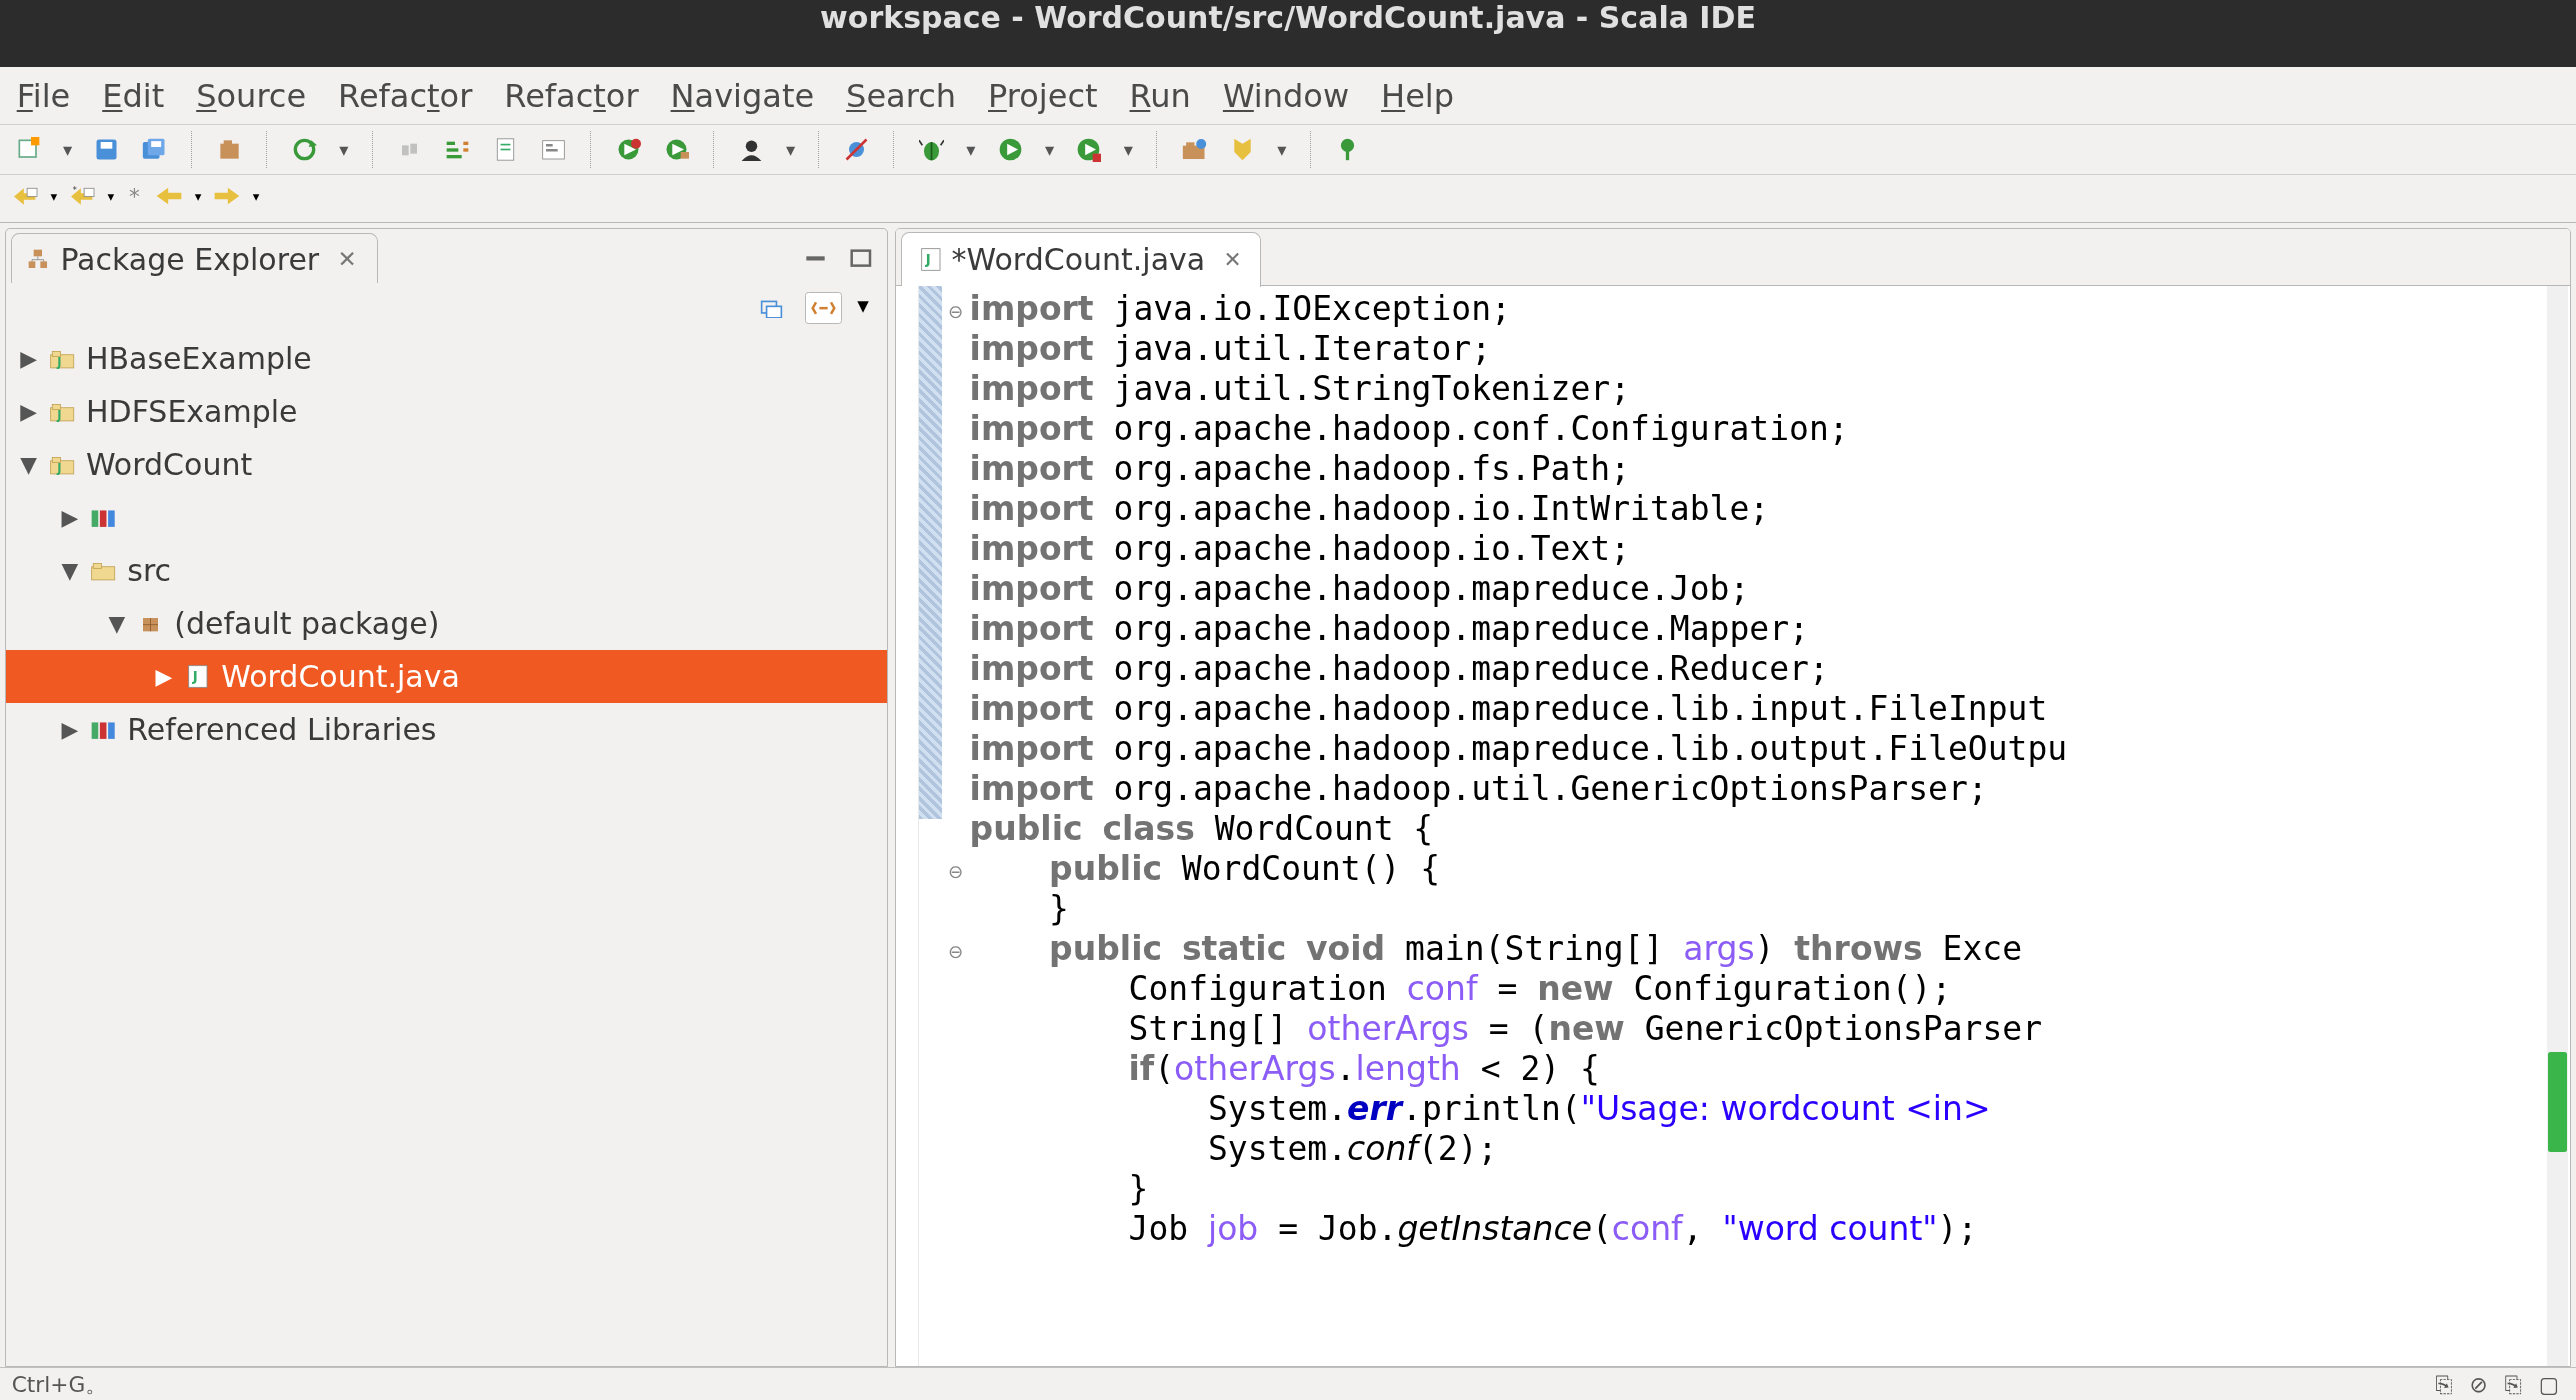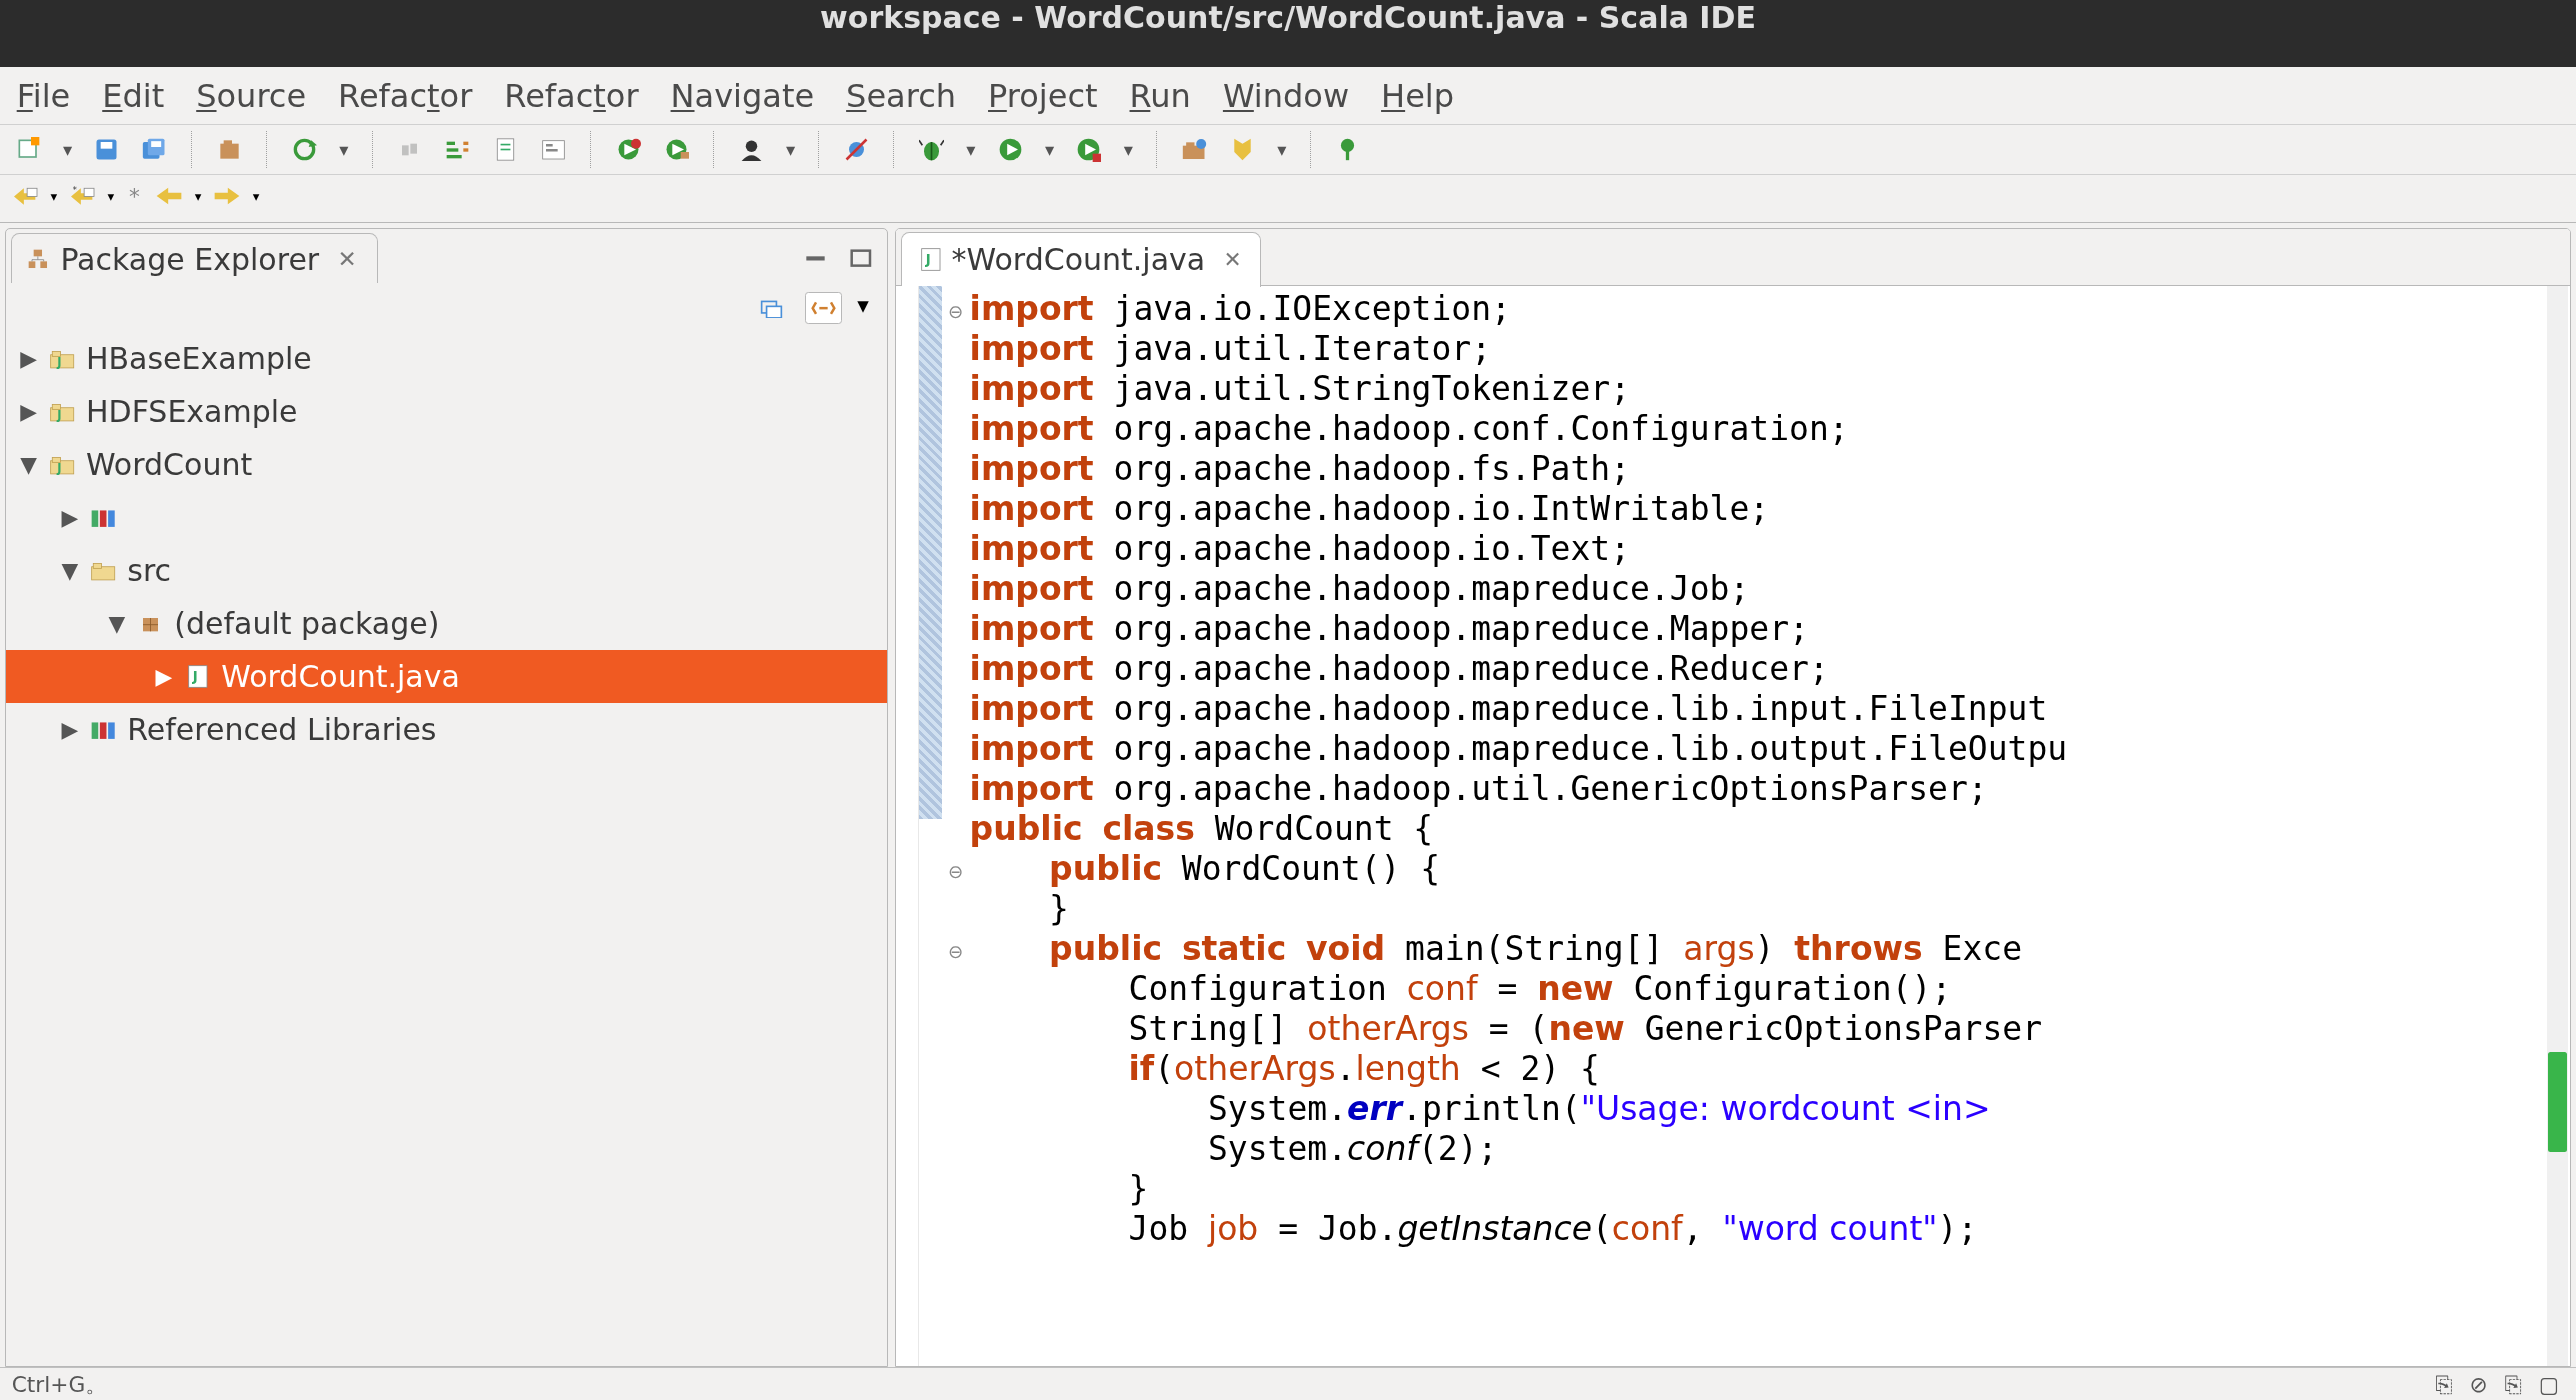--- a/index.html
+++ b/index.html
@@ -46,22 +46,22 @@
 .editor-tabs { display: flex; height: 57px; background: #f2f1f0; border-bottom: 1.7px solid #b8b8b8; }
 .editor-tab { display: flex; align-items: center; gap: 10px; background: #fff; border: 0.8px solid #b8b8b8; border-bottom: none; border-radius: 8.3px 8.3px 0 0; padding: 8.3px 18.3px; margin: 3.3px 0 -1.7px 5px; font-size: 30px; color: #3a3a3a; }
 .editor-tab .close { font-size: 21.7px; color: #777; margin-left: 8.3px; cursor: pointer; }
 
 .editor-body { flex: 1; display: flex; overflow: hidden; position: relative; }
 .gutter { width: 23px; background: #fff; border-right: 0.8px solid #e8e8e8; }
 .overview { width: 23px; background: repeating-linear-gradient(45deg,#b0c4de 0 3.3px,#d0e0f0 3.3px 6.7px); }
 .fold-col { width: 28px; background: #fff; font-size: 18.3px; color: #888; padding-top: 5px; }
 .fold-col .m { height: 40px; display: flex; align-items: center; justify-content: center; }
 .code { flex: 1; font-family: "DejaVu Sans Mono","Liberation Mono",monospace; font-size: 33px; line-height: 40px; color: #000; white-space: pre; padding-top: 3.3px; overflow: hidden; }
-.kw { color: #c2410c; font-weight: bold; }
-.fld { color: #c2410c; }
+.kw { color: #737373; font-weight: bold; }
+.fld { color: #8b5cf6; }
 .str { color: #2a00ff; }
 .field-it { color: #0000c0; font-style: italic; }
 .bold { font-weight: bold; }
 .scrollbar-v { position: absolute; right: 1.7px; top: 0; width: 21.7px; height: 100%; background: #f0f0f0; }
 .scrollbar-v .thumb { position: absolute; left: 1.7px; width: 18.3px; background: #39b54a; border-radius: 2.5px; }
 
 .statusbar { height: 33px; background: #f2f1f0; border-top: 0.8px solid #c0c0c0; display: flex; align-items: center; font-size: 21.7px; color: #555; padding: 0 11.7px; }
 .statusbar .spacer { flex: 1; }
 
 svg { display: block; }

